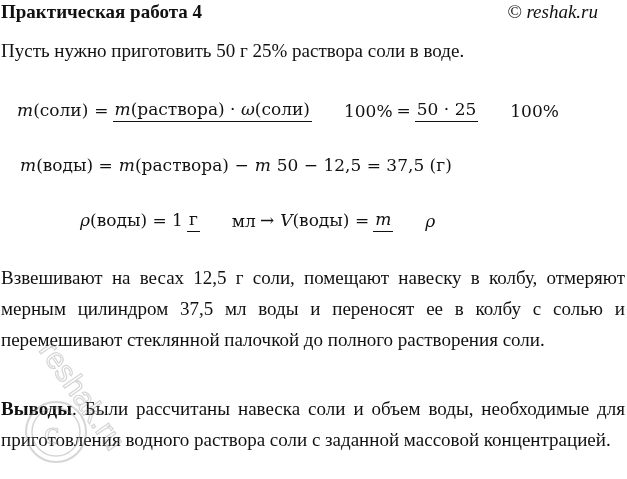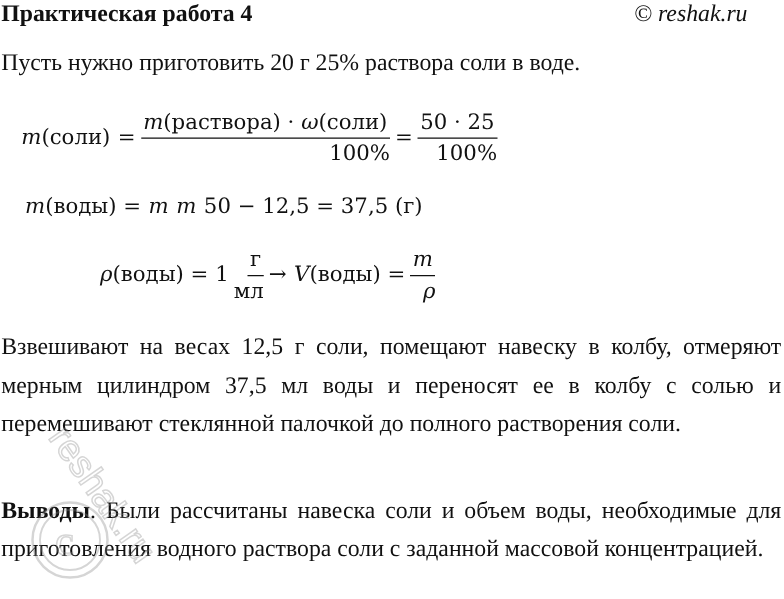--- a/index.html
+++ b/index.html
@@ -20,25 +20,25 @@
   }
   .intro {
     position: absolute; left: 1px; top: 40px; font-size: 19px;
   }
   .formula {
     position: absolute; font-family: "DejaVu Serif", serif; font-size: 17px;
     white-space: nowrap; display: flex; align-items: center;
   }
   .formula i { font-style: italic; }
   .frac {
-    display: inline-flex; flex-direction: column; align-items: flex-end;
+    display: inline-flex; flex-direction: row; align-items: center;
     vertical-align: middle; margin: 0 4px;
   }
   .frac .num { padding: 0 2px 2px; border-bottom: 1.5px solid #111; }
-  .frac .den { padding-top: 2px; }
+  .frac .den { padding-top: 2px; margin-left: 32px; }
   .sp { display: inline-block; width: 6px; }
   .f1 { left: 17px; top: 80px; height: 60px; }
   .f2 { left: 20px; top: 155px; }
   .f3 { left: 80px; top: 192px; height: 56px; }
   .para {
     position: absolute; left: 1px; width: 624px; font-size: 19px;
     line-height: 31px; text-align: justify;
   }
   .p1 { top: 262px; }
   .p2 { top: 393px; }
@@ -49,21 +49,21 @@
   }
 </style>
 </head>
 <body>
 
 <div class="header">
   <span class="title">Практическая работа 4</span>
   <span class="copyright">© reshak.ru</span>
 </div>
 
-<div class="intro">Пусть нужно приготовить 20 г 25% раствора соли в воде.</div>
+<div class="intro">Пусть нужно приготовить 50 г 25% раствора соли в воде.</div>
 
 <div class="formula f1">
   <i>m</i>
   <span>(соли)</span>
   <span class="sp"></span>
   <span>=</span>
   <span class="frac">
     <span class="num">
       <i>m</i><span>(раствора) · </span><i>ω</i><span>(соли)</span>
     </span>
@@ -74,20 +74,21 @@
     <span class="num">50 · 25</span>
     <span class="den">100%</span>
   </span>
 </div>
 
 <div class="formula f2">
   <i>m</i>
     <span>(воды) = </span>
     <span class="sp"></span>
   <i>m</i>
+    <span>(раствора) − </span>
     <span class="sp"></span>
   <i>m</i>
     <span class="sp"></span>
   <span>50 − 12,5 = 37,5 (г)</span>
 </div>
 
 <div class="formula f3">
   <i>ρ</i>
   <span>(воды) = 1</span>
   <span class="frac">

